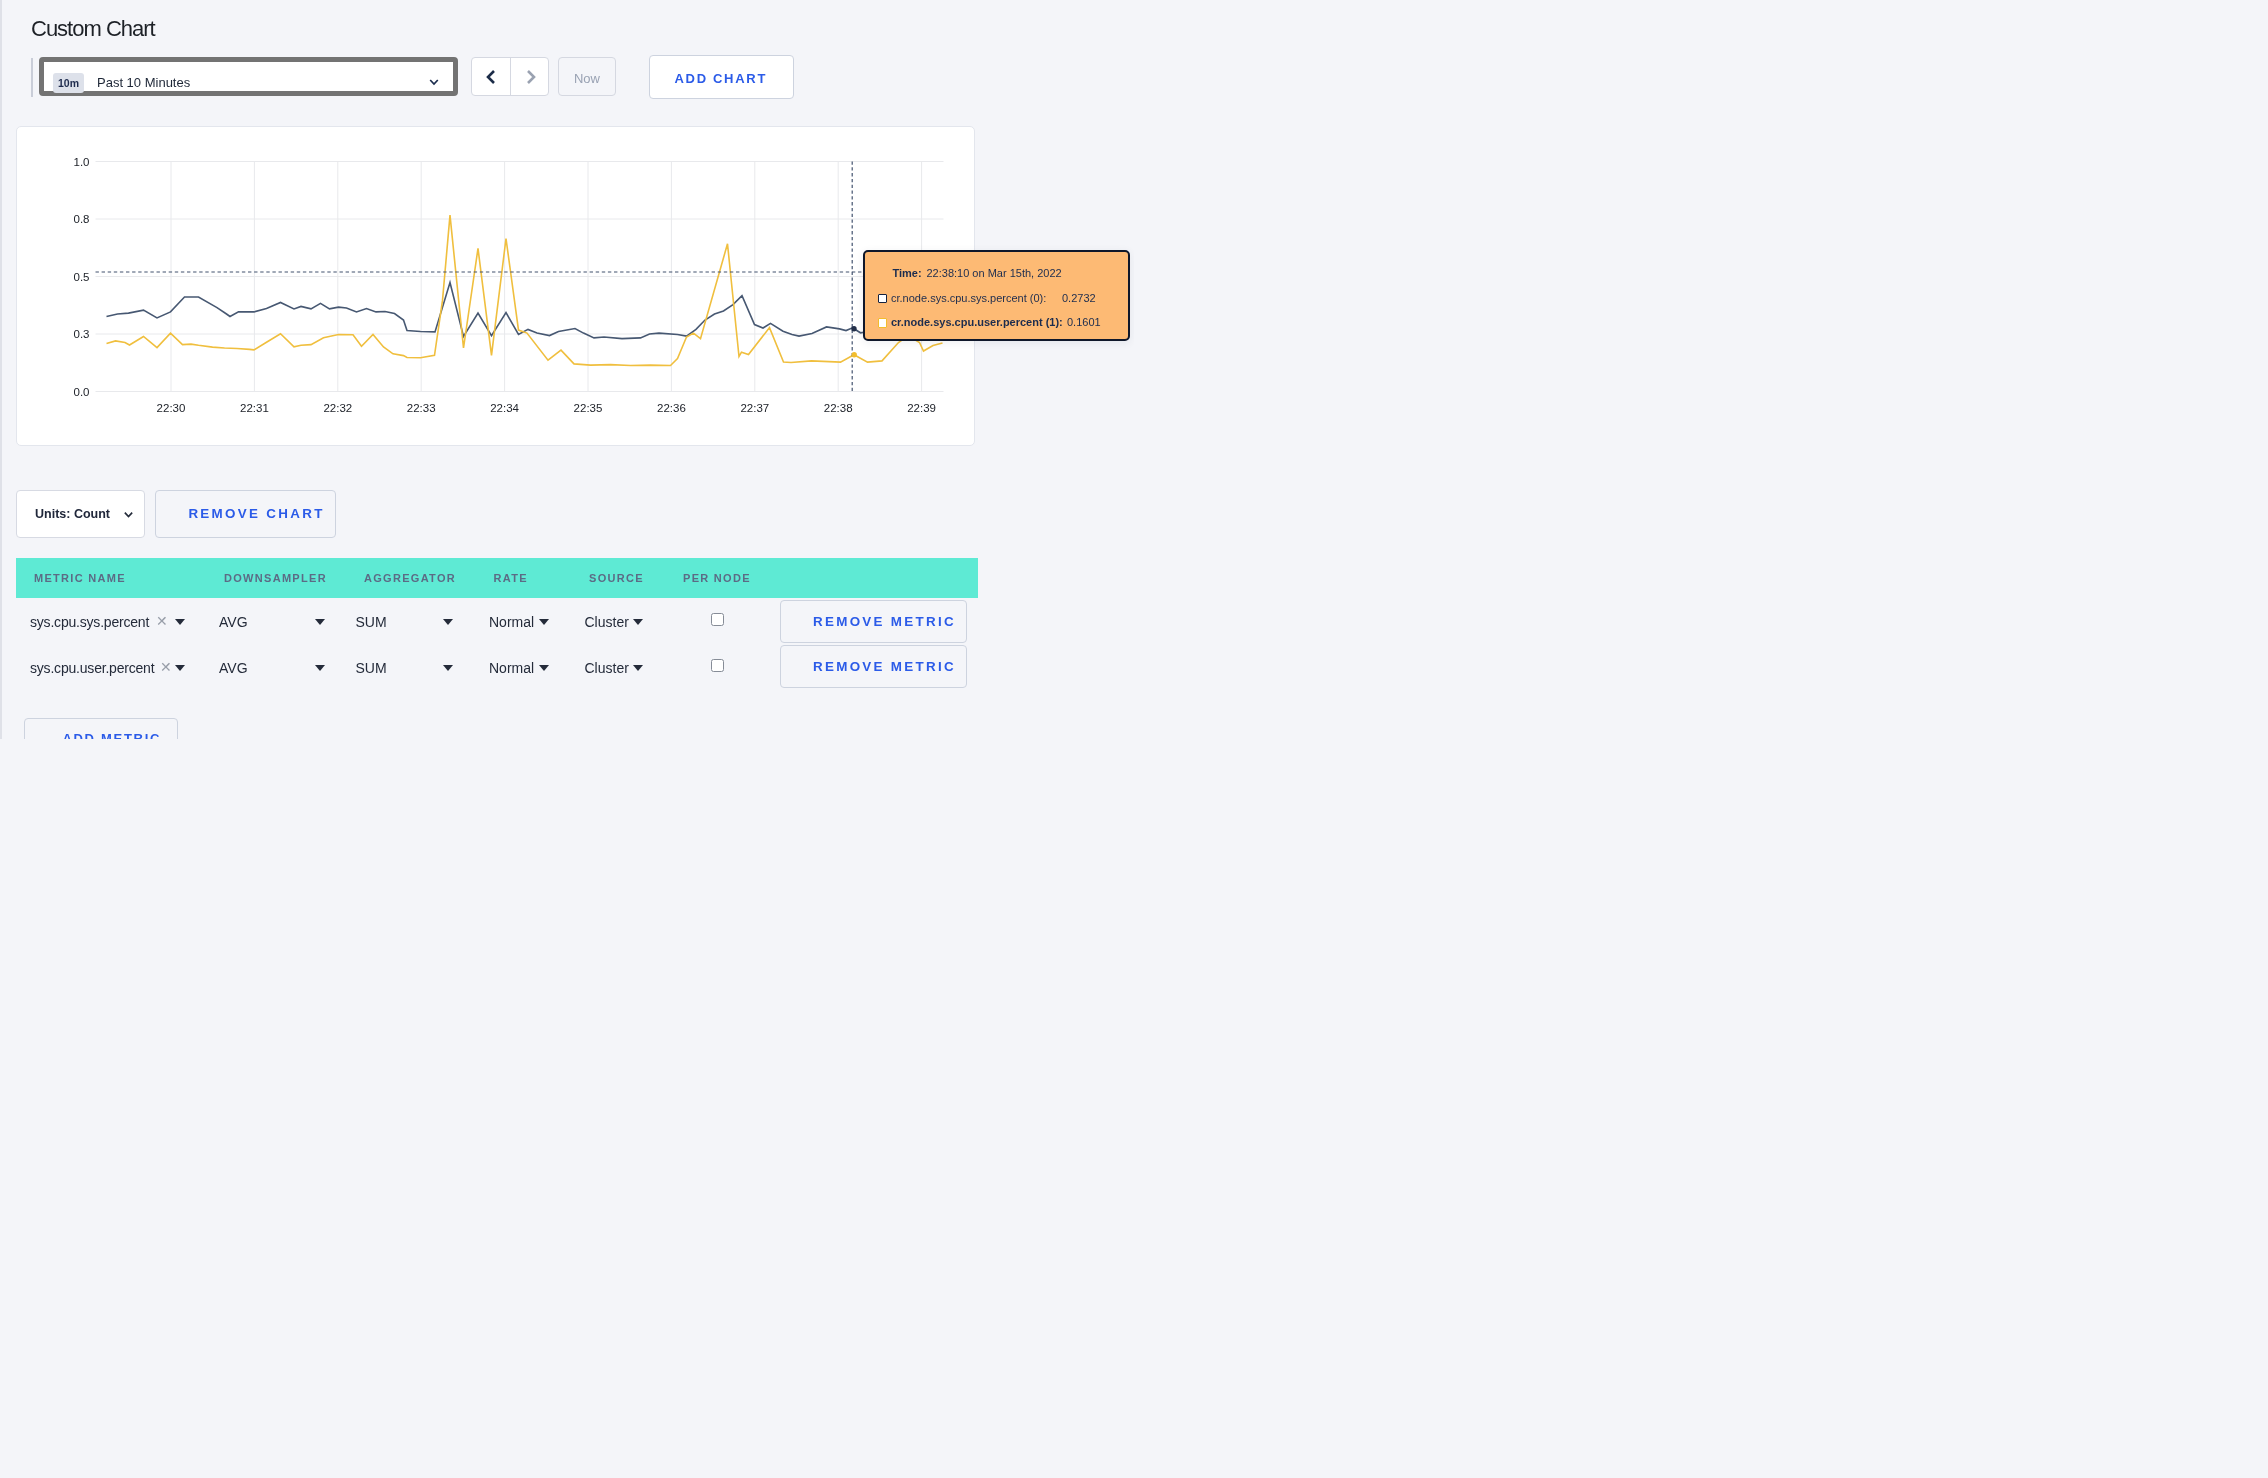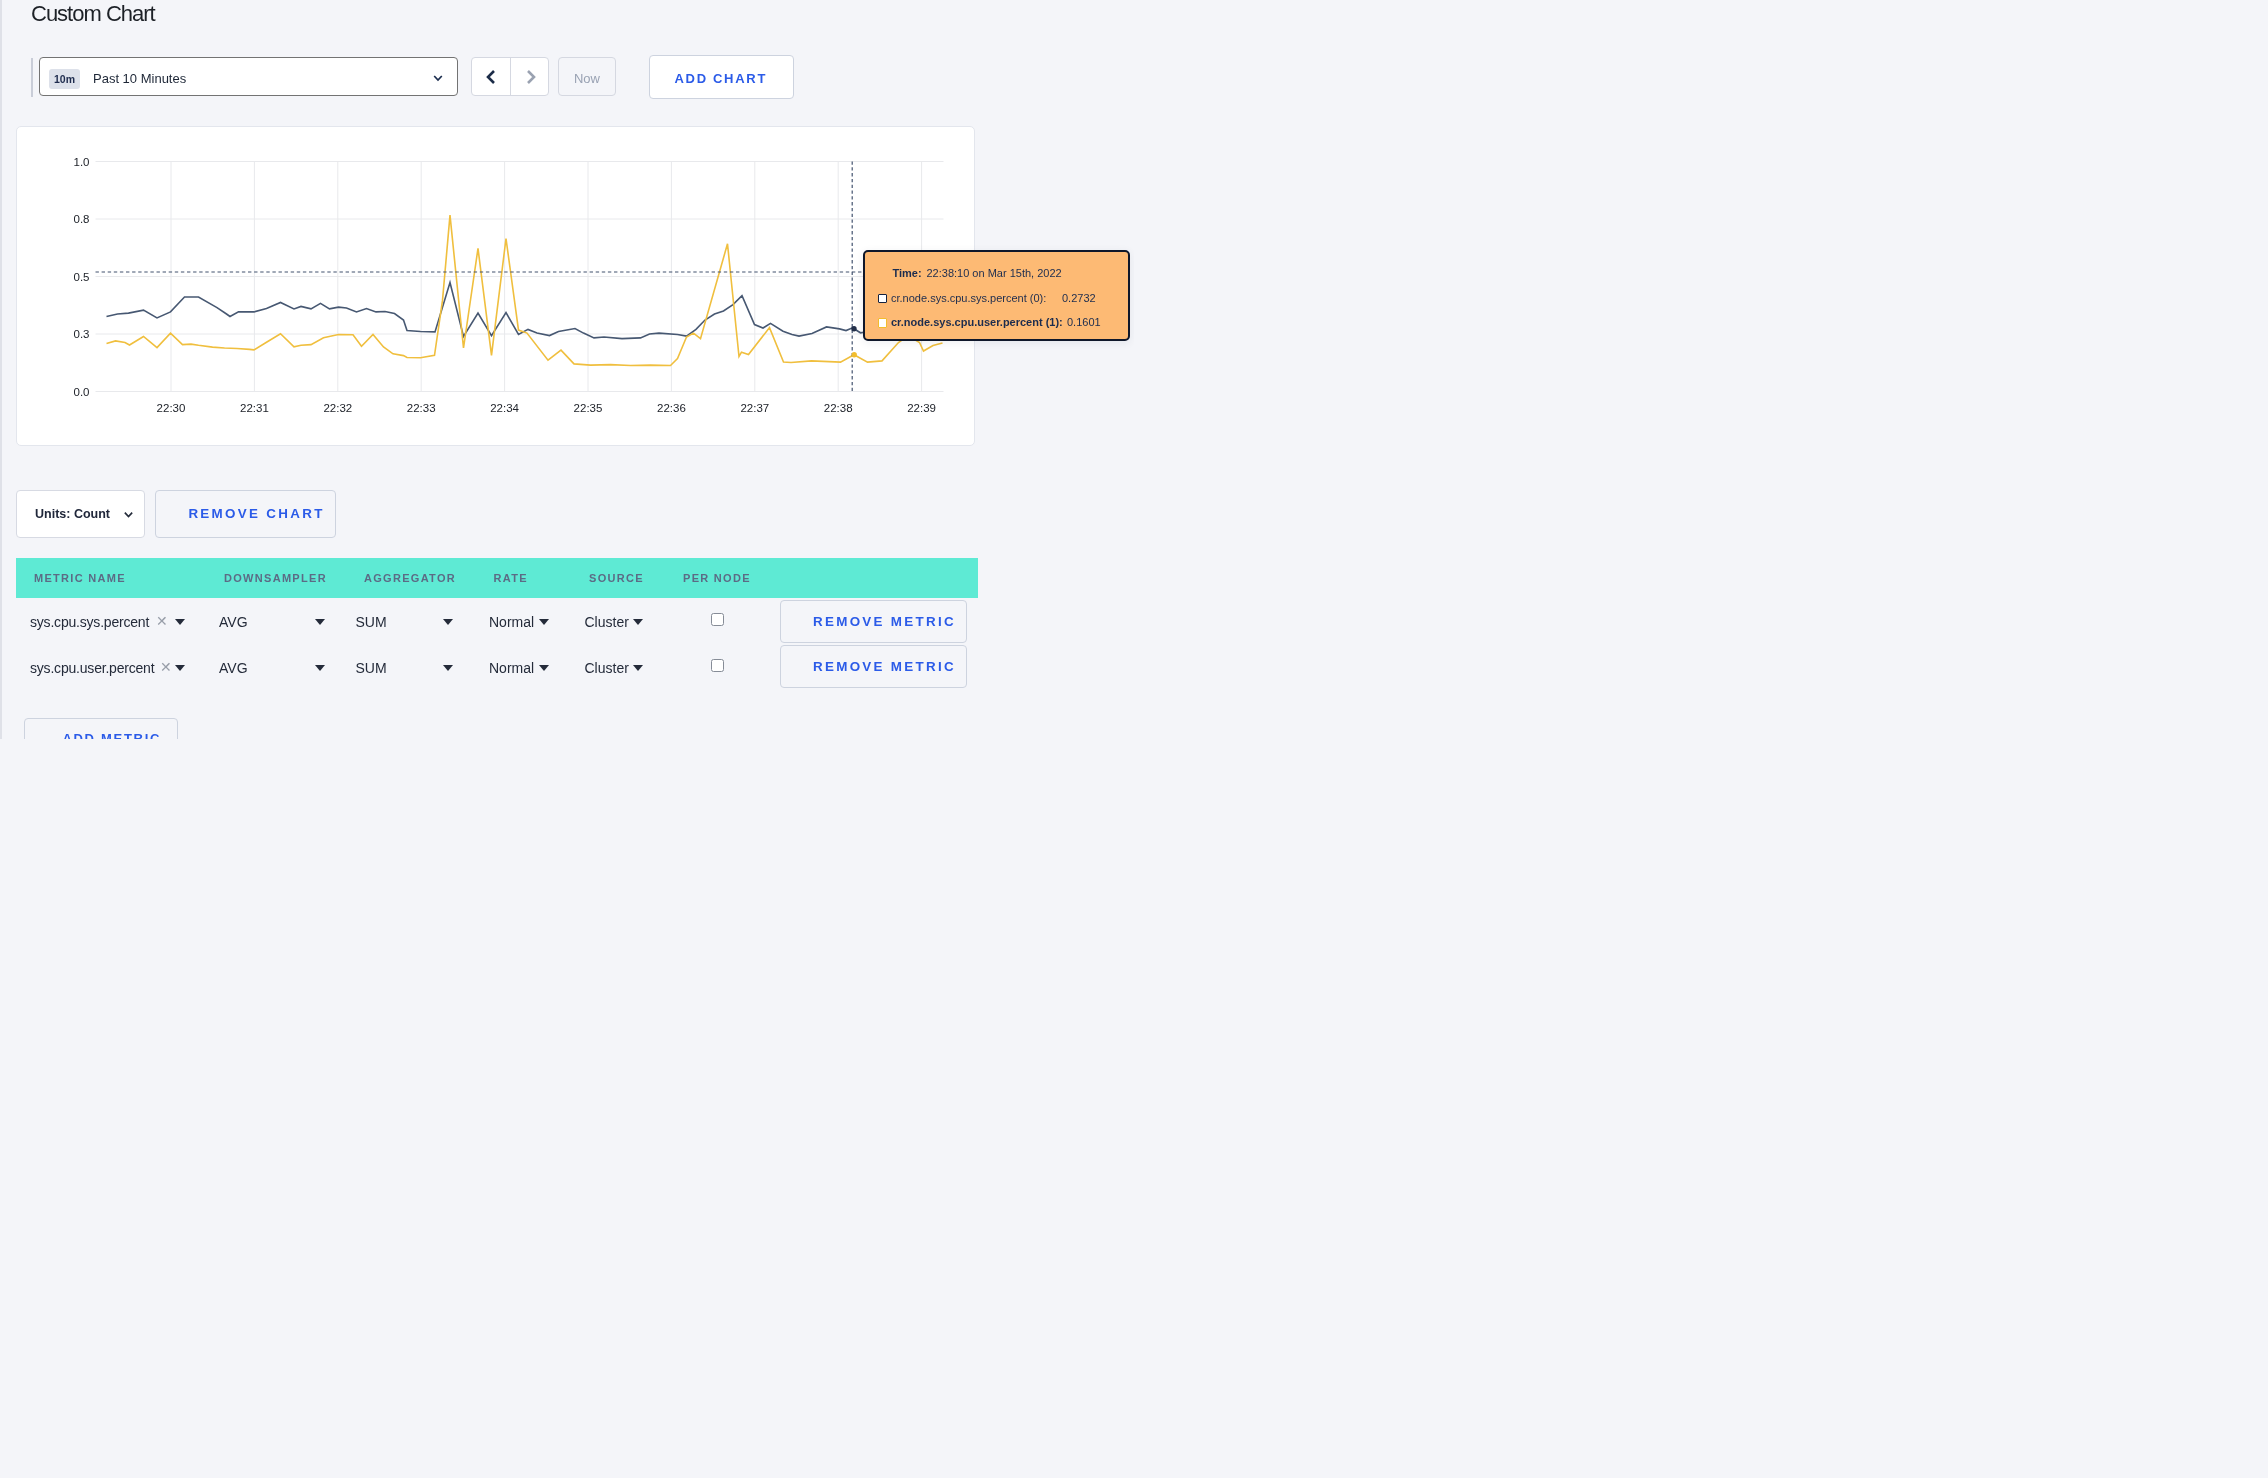--- a/index.html
+++ b/index.html
@@ -5,27 +5,27 @@
   * { margin:0; padding:0; box-sizing:border-box; }
   html,body { width:1134px; height:739px; }
   body {
     font-family:"Liberation Sans", sans-serif;
     background:#f4f5f9;
     position:relative;
     overflow:hidden;
     color:#242b3a;
   }
   .leftedge { position:absolute; left:0; top:0; width:2px; height:739px; background:#dfe1e8; }
-  h1 { position:absolute; left:31px; top:1px; font-size:22px; font-weight:400; letter-spacing:-1px; color:#1d2127; }
+  h1 { position:absolute; left:31px; top:16px; font-size:22px; font-weight:400; letter-spacing:-1px; color:#1d2127; }
 
   
   .tsdivider { position:absolute; left:31px; top:57.5px; width:2px; height:39px; background:#c9cdd8; }
   .dropdown {
     position:absolute; left:38.5px; top:57px; width:419px; height:38.5px;
-    background:#fff; border:1px solid #737373; border-radius:4px;
+    background:#fff; border:5px solid #737373; border-radius:4px;
   }
   .badge10m {
     position:absolute; left:9.5px; top:10.5px; width:31px; height:20px;
     background:#dde1ea; border-radius:3px; color:#1e2b4d;
     font-size:10.5px; font-weight:700; text-align:center; line-height:20px;
   }
   .ddtext { position:absolute; left:53.5px; top:0; line-height:41px; font-size:13px; color:#1d2636; }
   .chev { position:absolute; right:14px; top:15px; }
   .arrowsbox {
     position:absolute; left:470.5px; top:56.5px; width:78.5px; height:39.5px;

